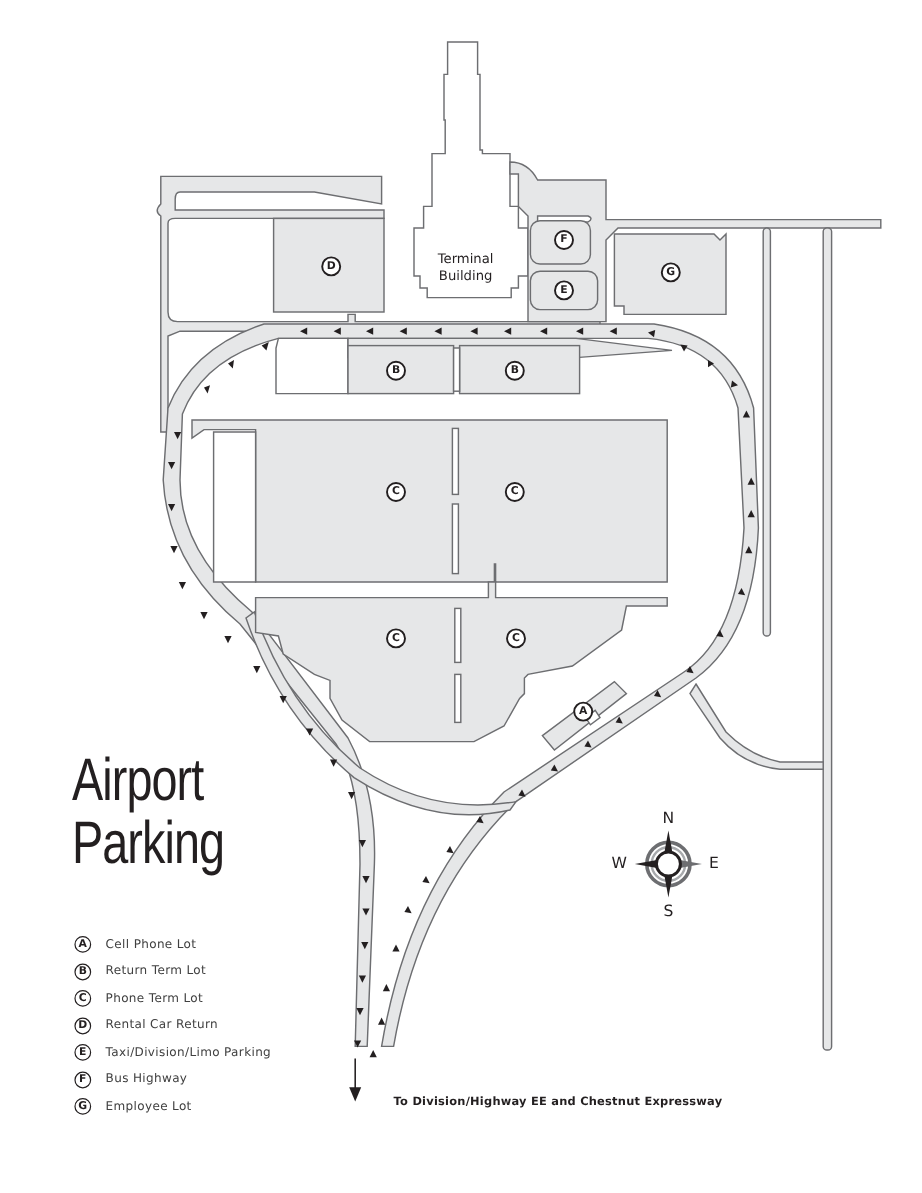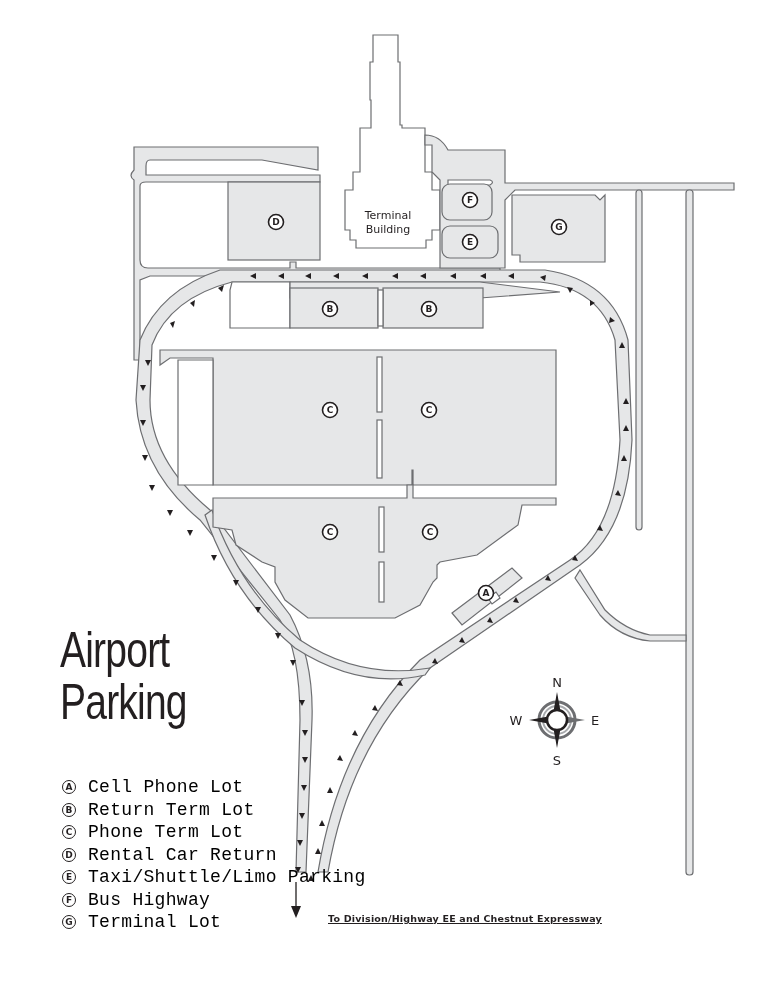--- a/index.html
+++ b/index.html
@@ -8,22 +8,22 @@
   .road{fill:#e6e7e8;stroke:#6d6e71;stroke-width:1.2;}
   .lot{fill:#e6e7e8;stroke:#6d6e71;stroke-width:1.2;}
   .bldg{fill:#ffffff;stroke:#6d6e71;stroke-width:1.2;}
   .arrow{fill:#231f20;}
   .badge-c{fill:#ffffff;stroke:#231f20;stroke-width:1.6;}
   .badge-t{font-family:"DejaVu Sans",sans-serif;font-weight:bold;font-size:9px;fill:#231f20;text-anchor:middle;dominant-baseline:central;}
   .title{position:absolute;left:60px;top:624px;font-family:"Liberation Sans",sans-serif;font-size:50px;line-height:52px;font-weight:normal;transform:scaleX(0.78);transform-origin:left top;letter-spacing:-1px;color:#231f20;}
   .legend{position:absolute;left:62px;top:776px;}
   .legend-row{display:flex;align-items:center;height:22.5px;}
   .legend-badge{width:14px;height:14px;border:1.6px solid #231f20;border-radius:50%;display:flex;align-items:center;justify-content:center;font-size:9px;font-weight:bold;box-sizing:border-box;margin-right:12px;}
-  .legend-label{font-size:18px;letter-spacing:0.3px;color:#000000;font-family:Liberation Mono, monospace;}
-  .dest{position:absolute;left:328px;top:913px;font-size:9.5px;font-weight:bold;letter-spacing:0.2px;text-decoration:underline;}
+  .legend-label{font-size:10px;letter-spacing:0.3px;color:#404040;}
+  .dest{position:absolute;left:328px;top:913px;font-size:9.5px;font-weight:bold;letter-spacing:0.2px;}
   .compass-label{font-size:13px;fill:#231f20;font-family:"DejaVu Sans",sans-serif;text-anchor:middle;dominant-baseline:central;}
   .term-label{font-size:11px;fill:#231f20;text-anchor:middle;font-family:"DejaVu Sans",sans-serif;}
 </style>
 </head>
 <body>
 
 <svg id="map" viewBox="0 0 768 994" xmlns="http://www.w3.org/2000/svg">
 
   <g>
     <path class="road" d="M134 147 L318 147 L318 170 L262 160 L150 160 Q146 160 146 166 L146 175 L320 175 L320 182 L146 182 Q140 182 140 186 L140 260 Q140 268 148 268 L290 268 L290 262 L296 262 L296 268 L500 268 L500 276 L150 276 L140 280 L140 360 L134 360 L134 180 Q128 176 134 170 Z"></path>
@@ -217,25 +217,25 @@
   <div class="legend-row">
       <span class="legend-badge">C</span>
       <span class="legend-label">Phone Term Lot</span>
     </div>
   <div class="legend-row">
       <span class="legend-badge">D</span>
       <span class="legend-label">Rental Car Return</span>
     </div>
   <div class="legend-row">
       <span class="legend-badge">E</span>
-      <span class="legend-label">Taxi/Shuttle/Limo Parking</span>
+      <span class="legend-label">Taxi/Division/Limo Parking</span>
     </div>
   <div class="legend-row">
       <span class="legend-badge">F</span>
       <span class="legend-label">Bus Highway</span>
     </div>
   <div class="legend-row">
       <span class="legend-badge">G</span>
-      <span class="legend-label">Terminal Lot</span>
+      <span class="legend-label">Employee Lot</span>
     </div>
 </div>
 
 <div class="dest">To Division/Highway EE and Chestnut Expressway</div>
 
 </body></html>

